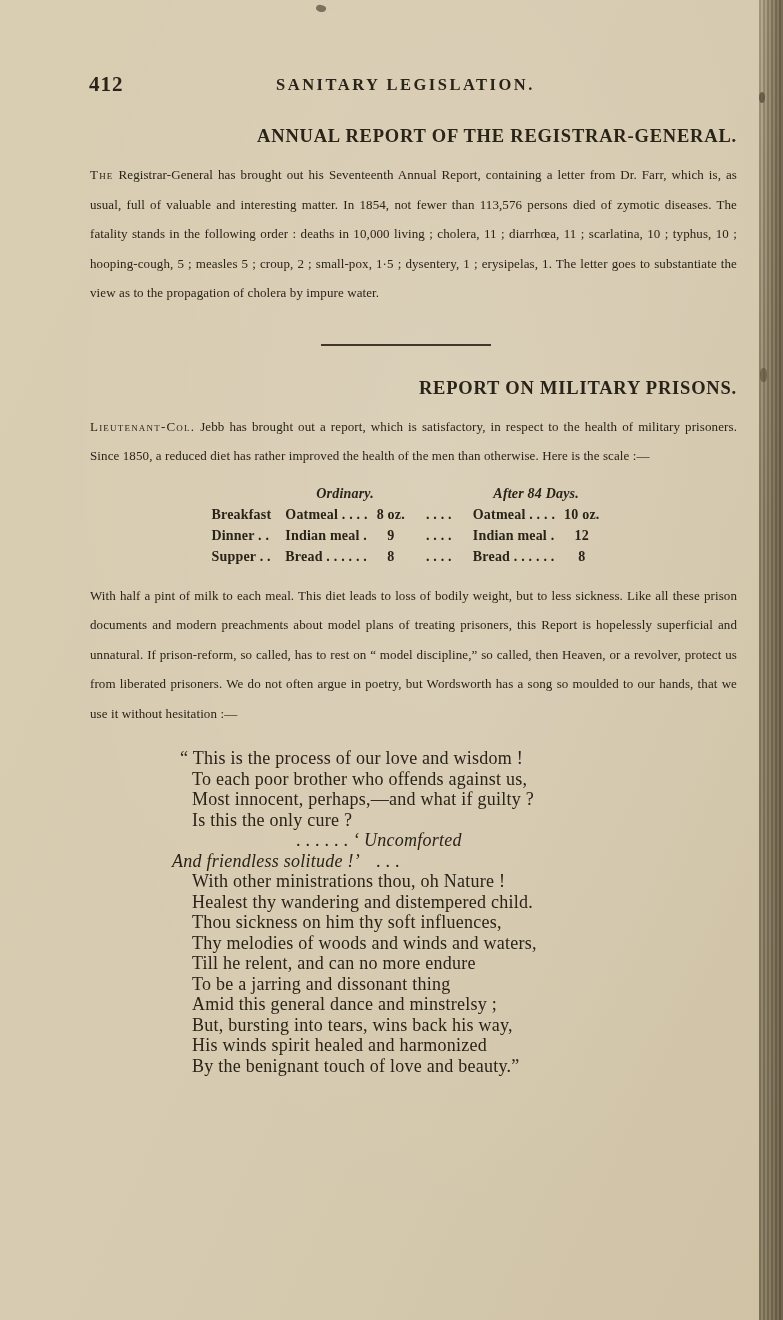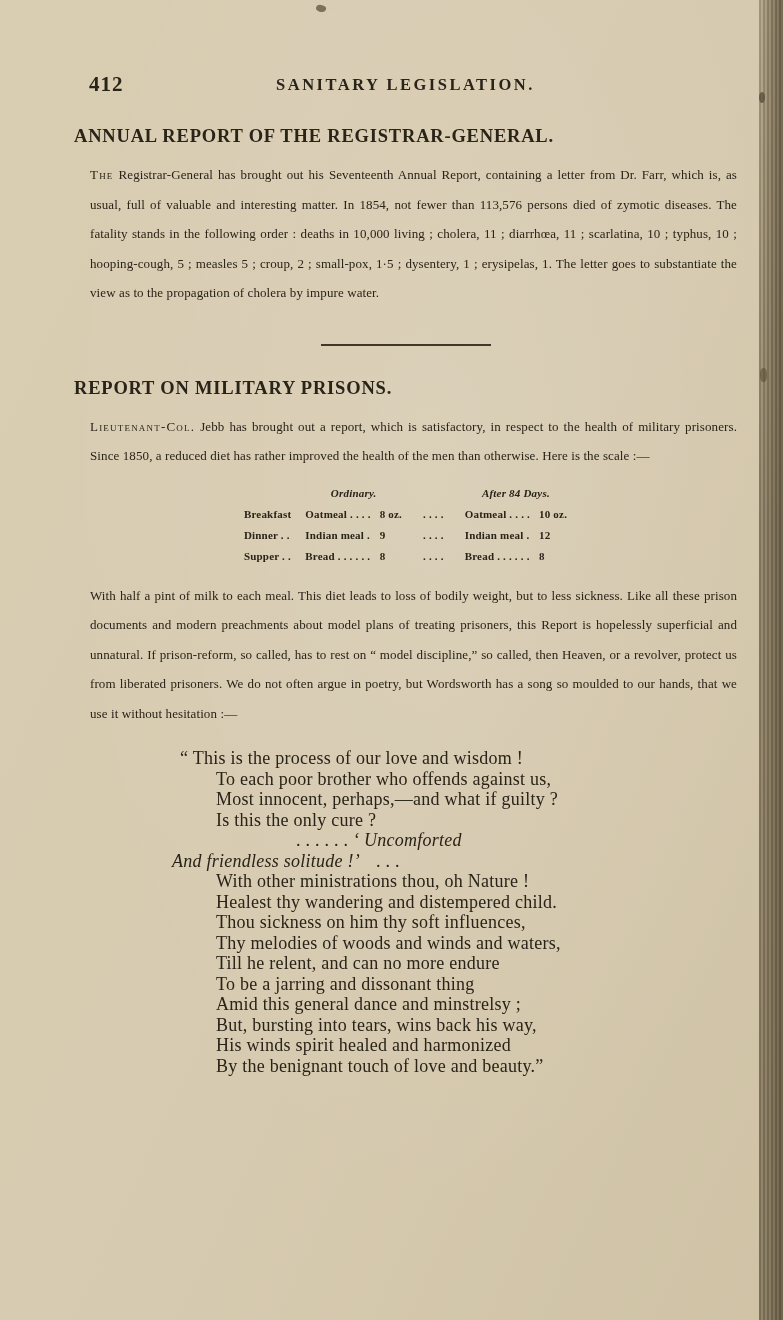--- a/index.html
+++ b/index.html
@@ -32,21 +32,21 @@
     font-size: 21px; font-weight: bold; letter-spacing: 1px;
   }
   .head-title {
     display: block; text-align: center;
     font-size: 16.5px; font-weight: bold; letter-spacing: 2.5px;
     padding-top: 3px;
     margin-top: 48px;
   }
 
   .section-title {
-    margin: 0; text-align: left;
+    margin: 0; text-align: right;
     font-size: 18.5px; font-weight: bold; letter-spacing: 0.8px;
   }
   .title-1 { margin-top: 24px; }
   .title-2 { margin-top: 8px; }
 
   .body-para {
     margin: 13px 0 0 16px;
     font-size: 13px; line-height: 29.5px;
     text-align: justify;
     letter-spacing: 0.1px;
@@ -54,34 +54,34 @@
   .lead { font-variant: small-caps; letter-spacing: 1.2px; }
 
   .divider {
     width: 170px; height: 2px; background: #40382a;
     margin: 36px auto 32px auto;
   }
 
   .diet-table {
     margin: 12px auto 14px auto;
     border-collapse: collapse;
-    font-size: 11px; font-weight: 600; line-height: 21px;
+    font-size: 14px; font-weight: 600; line-height: 21px;
     letter-spacing: 0.2px;
   }
   .diet-table td { padding: 0 7px; white-space: nowrap; }
   .diet-table .hdr { font-style: italic; font-weight: 600; text-align: center; }
-  .diet-table .qty { text-align: left; padding-left: 2px; }
+  .diet-table .qty { text-align: center; padding-left: 2px; }
   .diet-table .gap { padding: 0 14px; }
 
   .poem {
     margin: 20px 0 0 118px;
     font-size: 18px; font-weight: 400;
     line-height: 20.5px; letter-spacing: 0.25px;
   }
-  .poem-line { white-space: nowrap; margin-left: 24px; }
+  .poem-line { white-space: nowrap; }
   .first-line { margin-left: -12px; }
   .mid-dots { margin-left: 104px; }
   .mid-dots .it { font-style: italic; }
   .solitude-line { margin-left: -20px; font-style: italic; }
   .solitude-line .tail { font-style: normal; margin-left: 16px; }
 </style>
 </head>
 <body>
 
 <div class="page-edge"></div>

